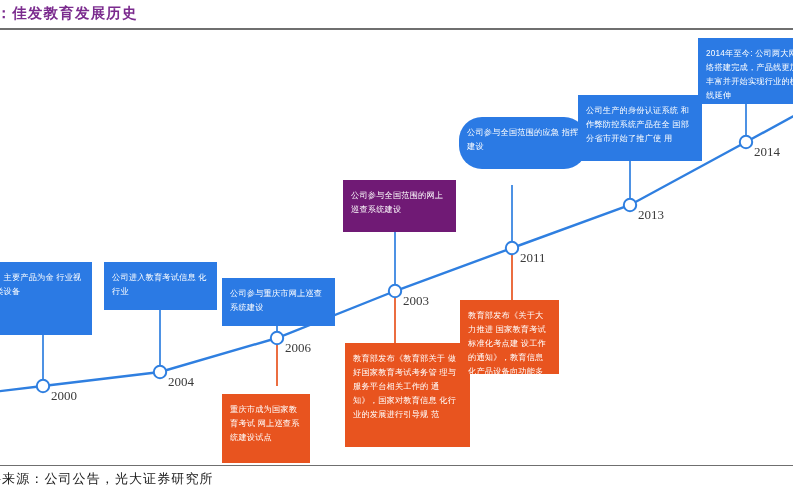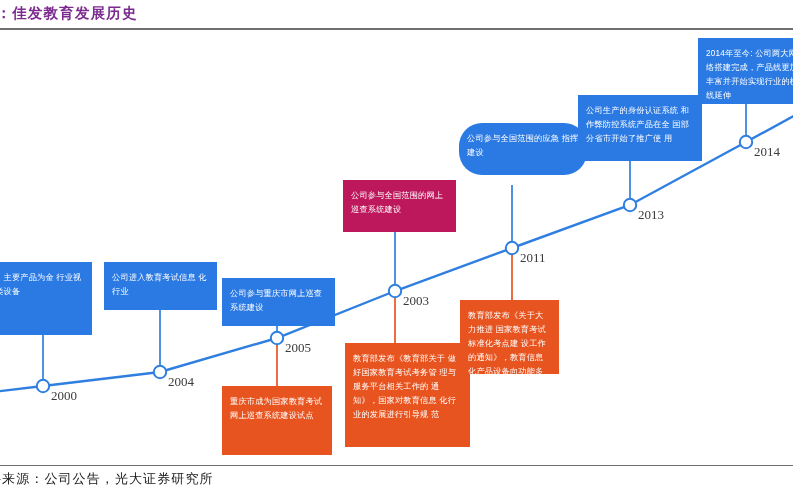--- a/index.html
+++ b/index.html
@@ -74,21 +74,21 @@
     position: absolute;
     box-sizing: border-box;
     color: #ffffff;
     font-size: 8.2px;
     line-height: 14px;
     padding: 9px 8px 6px 8px;
     letter-spacing: 0.2px;
     overflow: hidden;
   }
   .box.blue   { background: #2b7ae4; }
-  .box.blue-l { background: #be185d; }
+  .box.blue-l { background: #701a75; }
   .box.orange { background: #e8541f; }
 
   
   .year {
     position: absolute;
     font-family: "Liberation Serif", "DejaVu Serif", serif;
     font-size: 13px;
     color: #3a3a3a;
     white-space: nowrap;
   }
@@ -123,32 +123,32 @@
         <circle cx="512" cy="248" r="6.2" fill="#ffffff" stroke="#2f7fe0" stroke-width="2"></circle>
         <circle cx="630" cy="205" r="6.2" fill="#ffffff" stroke="#2f7fe0" stroke-width="2"></circle>
         <circle cx="746" cy="142" r="6.2" fill="#ffffff" stroke="#2f7fe0" stroke-width="2"></circle>
       </g>
   </svg>
 
   <div id="callout-layer">
       <div class="box blue" style="left: -38px; top: 262px; width: 130px; height: 73px;">司成立，主要产品为金 行业视频监控类设备</div>
       <div class="box blue" style="left: 104px; top: 262px; width: 113px; height: 48px;">公司进入教育考试信息 化行业</div>
       <div class="box blue" style="left: 222px; top: 230px; width: 113px; height: 48px; margin-top: 48px;">公司参与重庆市网上巡查 系统建设</div>
-      <div class="box orange" style="left: 222px; top: 386px; width: 110px; height: 69px;">重庆市成为国家教育考试 网上巡查系统建设试点</div>
+      <div class="box orange" style="left: 222px; top: 394px; width: 88px; height: 69px;">重庆市成为国家教育考试 网上巡查系统建设试点</div>
       <div class="box blue-l" style="left: 343px; top: 180px; width: 113px; height: 52px;">公司参与全国范围的网上 巡查系统建设</div>
       <div class="box orange" style="left: 345px; top: 343px; width: 125px; height: 104px;">教育部发布《教育部关于 做好国家教育考试考务管 理与服务平台相关工作的 通知》，国家对教育信息 化行业的发展进行引导规 范</div>
-      <div class="box blue" style="left: 459px; top: 123px; width: 128px; height: 52px; border-radius: 23px;">公司参与全国范围的应急 指挥建设</div>
+      <div class="box blue" style="left: 459px; top: 117px; width: 128px; height: 52px; border-radius: 23px;">公司参与全国范围的应急 指挥建设</div>
       <div class="box orange" style="left: 460px; top: 300px; width: 99px; height: 74px;">教育部发布《关于大力推进 国家教育考试标准化考点建 设工作的通知》，教育信息 化产品设备向功能多样化、 个性化发展</div>
       <div class="box blue" style="left: 578px; top: 95px; width: 124px; height: 66px;">公司生产的身份认证系统 和作弊防控系统产品在全 国部分省市开始了推广使 用</div>
       <div class="box blue" style="left: 698px; top: 38px; width: 110px; height: 66px;">2014年至今: 公司两大网 络搭建完成，产品线更加 丰富并开始实现行业的横 线延伸</div>
     </div>
   <div id="year-layer">
       <div class="year" style="left: 51px; top: 388px;">2000</div>
       <div class="year" style="left: 168px; top: 374px;">2004</div>
-      <div class="year" style="left: 285px; top: 340px;">2005</div>
+      <div class="year" style="left: 285px; top: 340px;">2006</div>
       <div class="year" style="left: 403px; top: 293px;">2003</div>
       <div class="year" style="left: 520px; top: 250px;">2011</div>
       <div class="year" style="left: 638px; top: 207px;">2013</div>
       <div class="year" style="left: 754px; top: 144px;">2014</div>
     </div>
 
   <div class="footer-rule"></div>
   <div class="footer-text">料来源：公司公告，光大证券研究所</div>
 </div>
 

